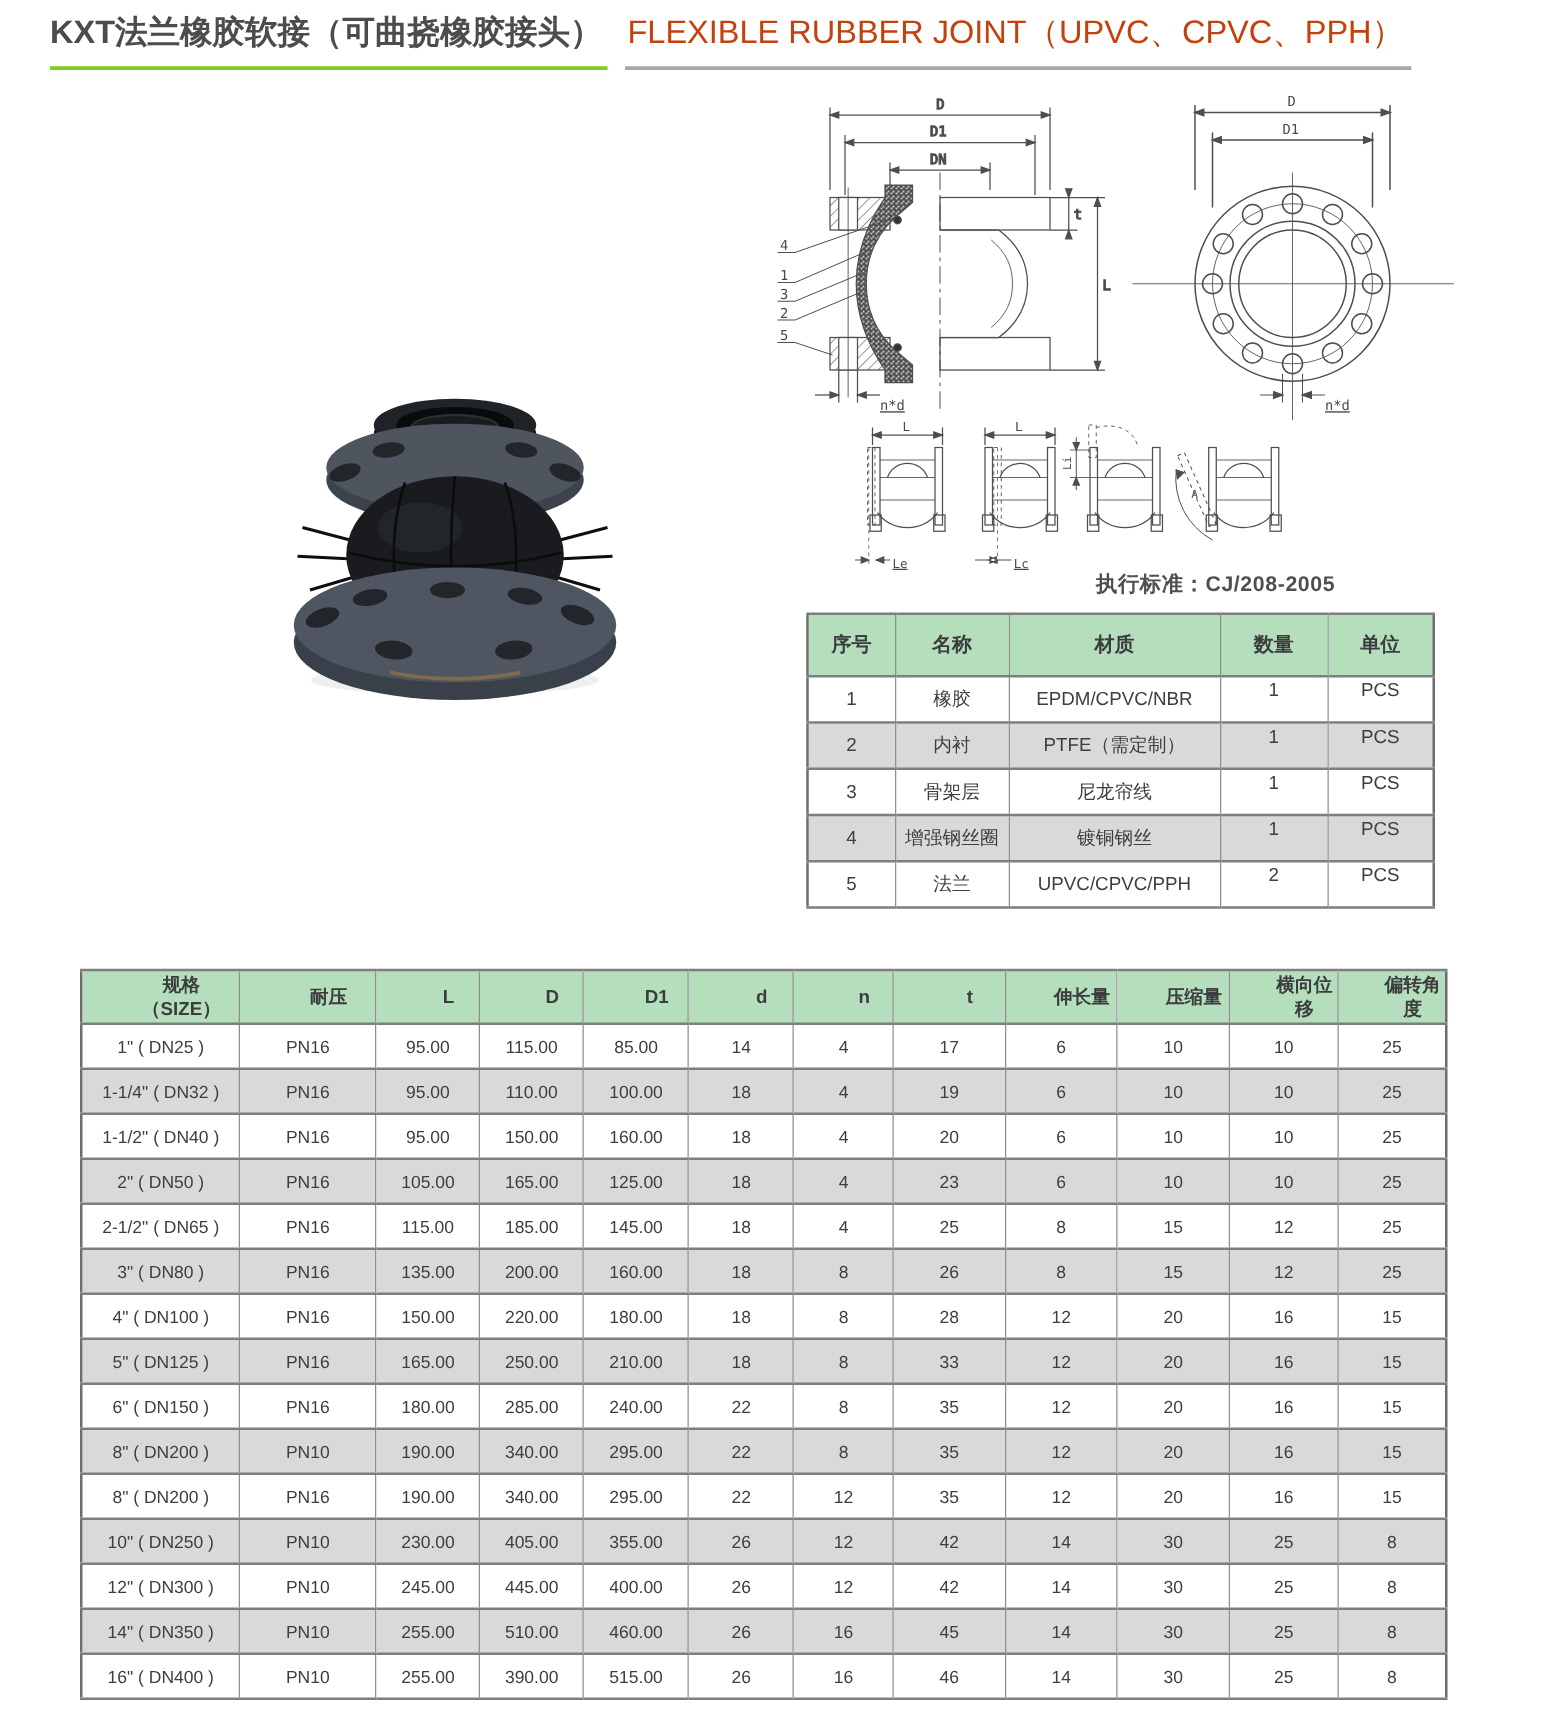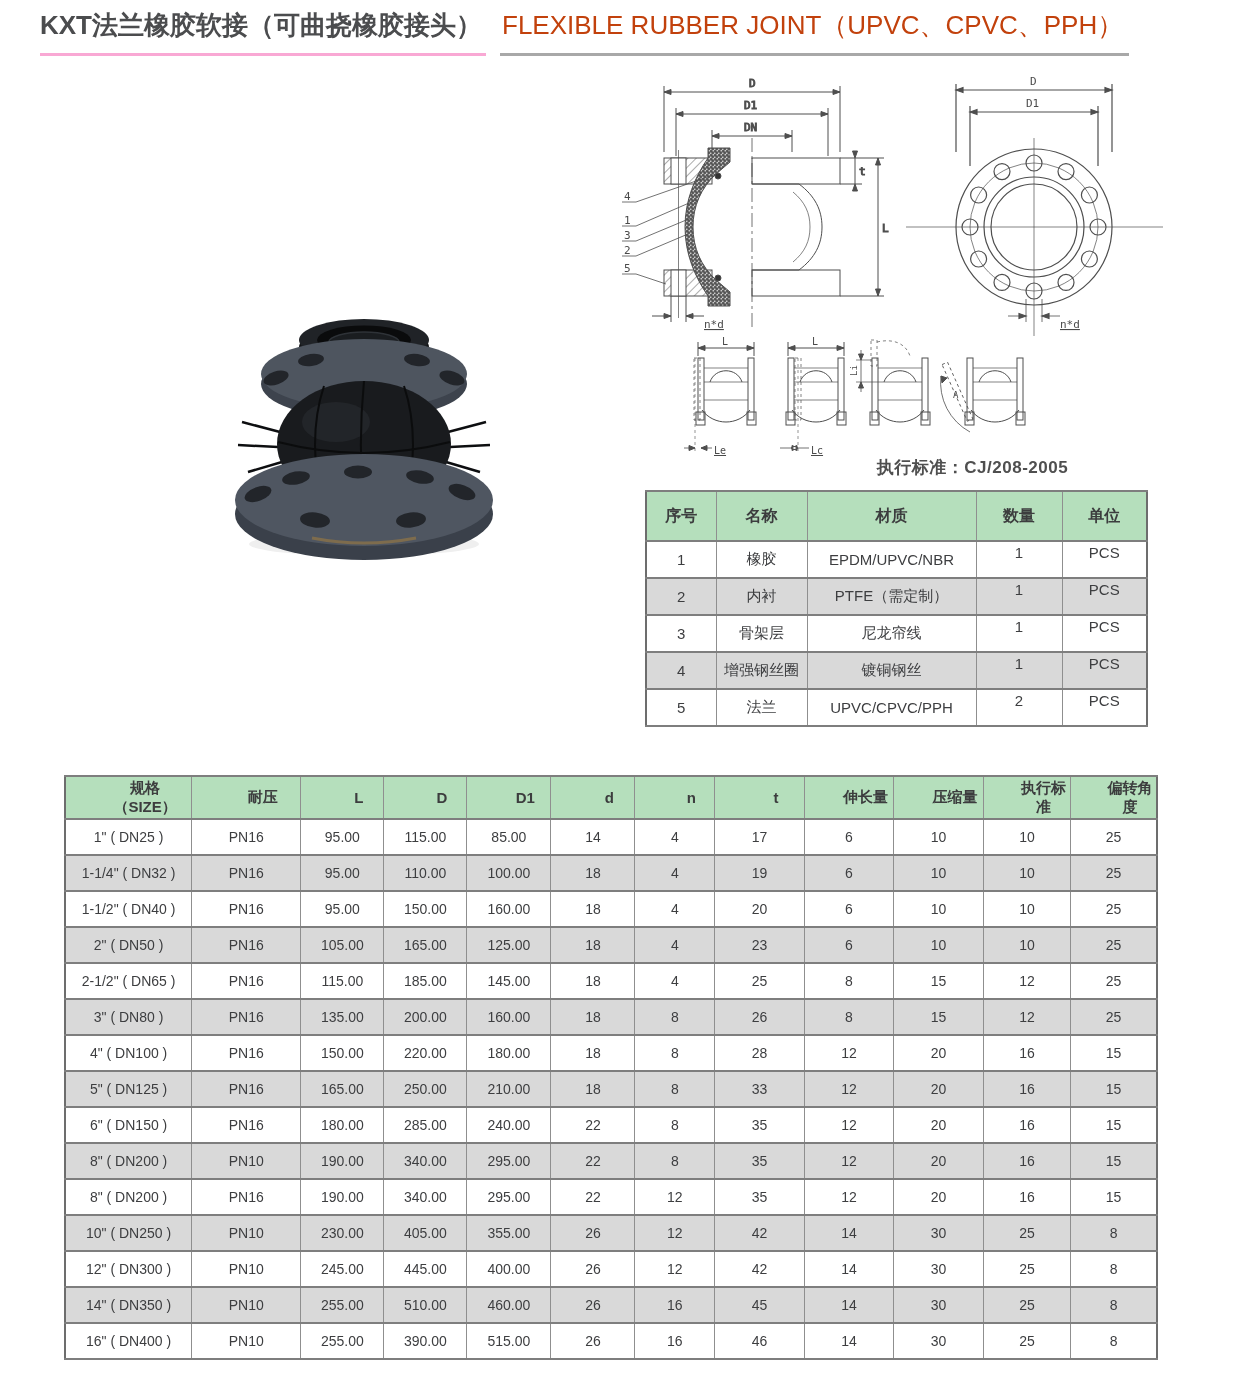--- a/index.html
+++ b/index.html
@@ -3,21 +3,21 @@
 <meta charset="utf-8">
 <style>
   * { margin:0; padding:0; box-sizing:border-box; }
   html,body { width:1242px; height:1388px; background:#ffffff;
     font-family:"Liberation Sans","DejaVu Sans",sans-serif; color:#3d3e40; }
   .page { position:relative; width:1242px; height:1388px; overflow:hidden; background:#fff; }
 
   
   .hdr { position:absolute; left:40px; top:8px; white-space:nowrap; }
   .hdr .zh { display:inline-block; font-size:26px; font-weight:bold; color:#4b4c4e;
-             padding:0 4px 10px 0; border-bottom:3px solid #f9a8d4; }
+             padding:0 4px 10px 0; border-bottom:3px solid #84cc16; }
   .hdr .en { display:inline-block; font-size:26px; font-weight:400; color:#c2410c;
              margin-left:14px; padding:0 6px 10px 2px; border-bottom:3px solid #a8a8a8; }
 
   
   .abs { position:absolute; }
   svg text { font-family:"DejaVu Sans Mono","Liberation Mono",monospace; fill:#4a4a4a; }
   .std-note { position:absolute; left:800px; top:456px; width:345px; text-align:center;
               font-size:17px; font-weight:600; color:#4f4f4f; letter-spacing:.5px; }
 
   
@@ -321,21 +321,21 @@
           <th>名称</th>
           <th>材质</th>
           <th>数量</th>
           <th>单位</th>
         </tr>
       </thead>
       <tbody>
         <tr>
           <td>1</td>
           <td>橡胶</td>
-          <td>EPDM/UPVC/NBR</td>
+          <td>EPDM/CPVC/NBR</td>
           <td>1</td>
           <td>PCS</td>
         </tr>
         <tr>
           <td>2</td>
           <td>内衬</td>
           <td>PTFE（需定制）</td>
           <td>1</td>
           <td>PCS</td>
         </tr>
@@ -383,21 +383,21 @@
           <th>规格（SIZE）</th>
           <th>耐压</th>
           <th>L</th>
           <th>D</th>
           <th>D1</th>
           <th>d</th>
           <th>n</th>
           <th>t</th>
           <th>伸长量</th>
           <th>压缩量</th>
-          <th>执行标准</th>
+          <th>横向位移</th>
           <th>偏转角度</th>
         </tr>
       </thead>
       <tbody>
         <tr>
           <td>1" ( DN25 )</td>
           <td>PN16</td>
           <td>95.00</td>
           <td>115.00</td>
           <td>85.00</td>

